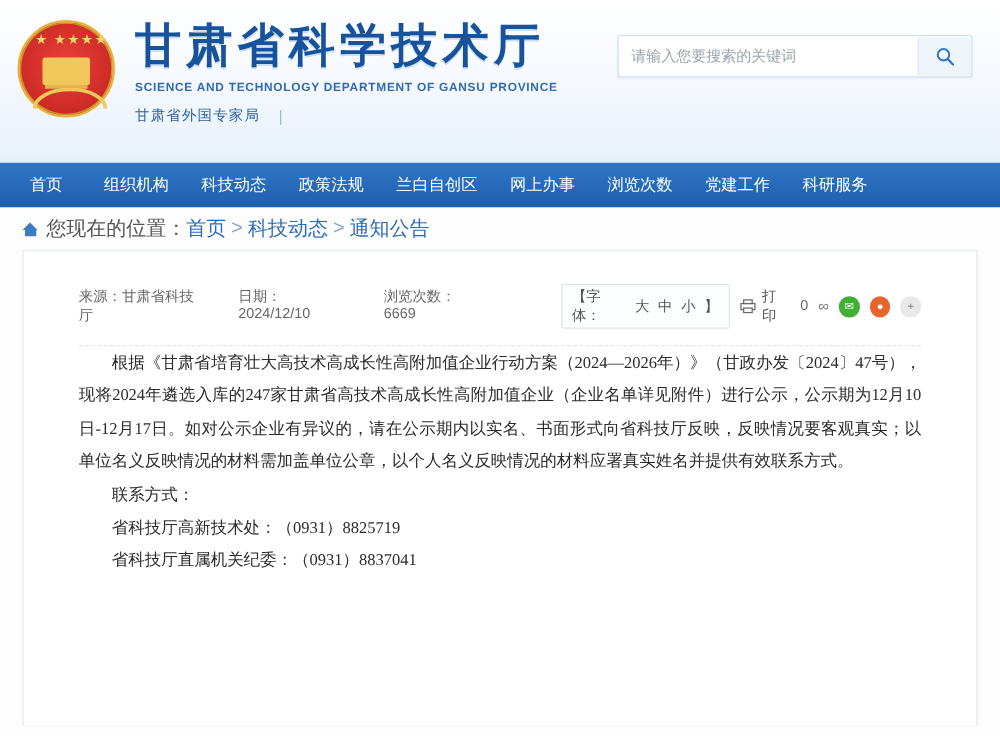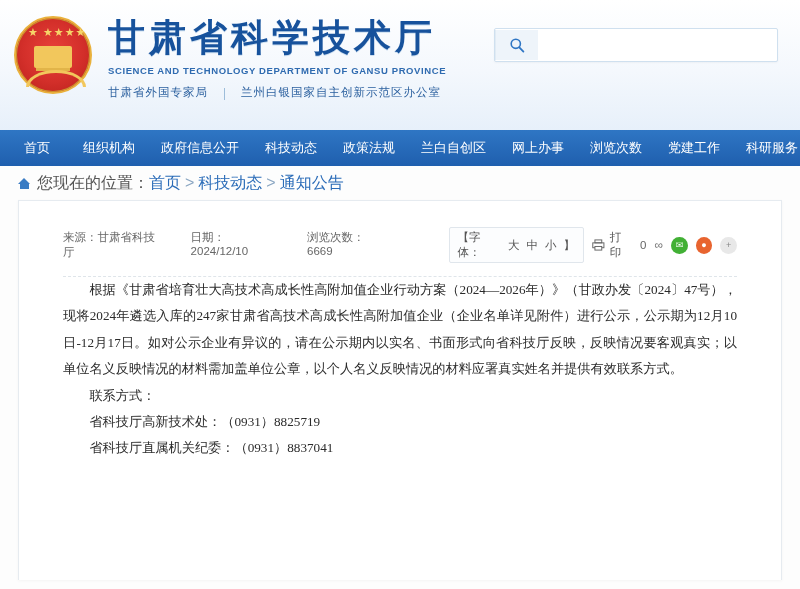--- a/index.html
+++ b/index.html
@@ -295,39 +295,38 @@
         <div class="stars">★ ★★★★</div>
         <div class="gate"></div>
         <div class="gear"></div>
       </div>
       <div class="titles">
         <div class="cn-title">甘肃省科学技术厅</div>
         <div class="en-title">SCIENCE AND TECHNOLOGY DEPARTMENT OF GANSU PROVINCE</div>
         <div class="sub-line">
           <span>甘肃省外国专家局</span>
           <span class="sep"></span>
-          <span>兰州白银国家自主创新示范区办公室</span>
         </div>
       </div>
     </div>
 
     <div class="search-wrap">
+      <input class="search-input" type="text" placeholder="请输入您要搜索的关键词" style="">
       <div class="search-btn">
         <svg width="16" height="16" viewBox="0 0 16 16">
           <circle cx="6.8" cy="6.8" r="4.6" fill="none" stroke="#2f76c4" stroke-width="1.6"></circle>
           <line x1="10.3" y1="10.4" x2="14.4" y2="14.6" stroke="#2f76c4" stroke-width="1.8" stroke-linecap="round"></line>
         </svg>
       </div>
     </div>
   </div>
 
   <div class="nav">
     <div class="nav-item first">首页</div>
     <div class="nav-item">组织机构</div>
-    <div class="nav-item">政府信息公开</div>
     <div class="nav-item">科技动态</div>
     <div class="nav-item">政策法规</div>
     <div class="nav-item">兰白自创区</div>
     <div class="nav-item">网上办事</div>
     <div class="nav-item">浏览次数</div>
     <div class="nav-item">党建工作</div>
     <div class="nav-item">科研服务</div>
 
   </div>
 

